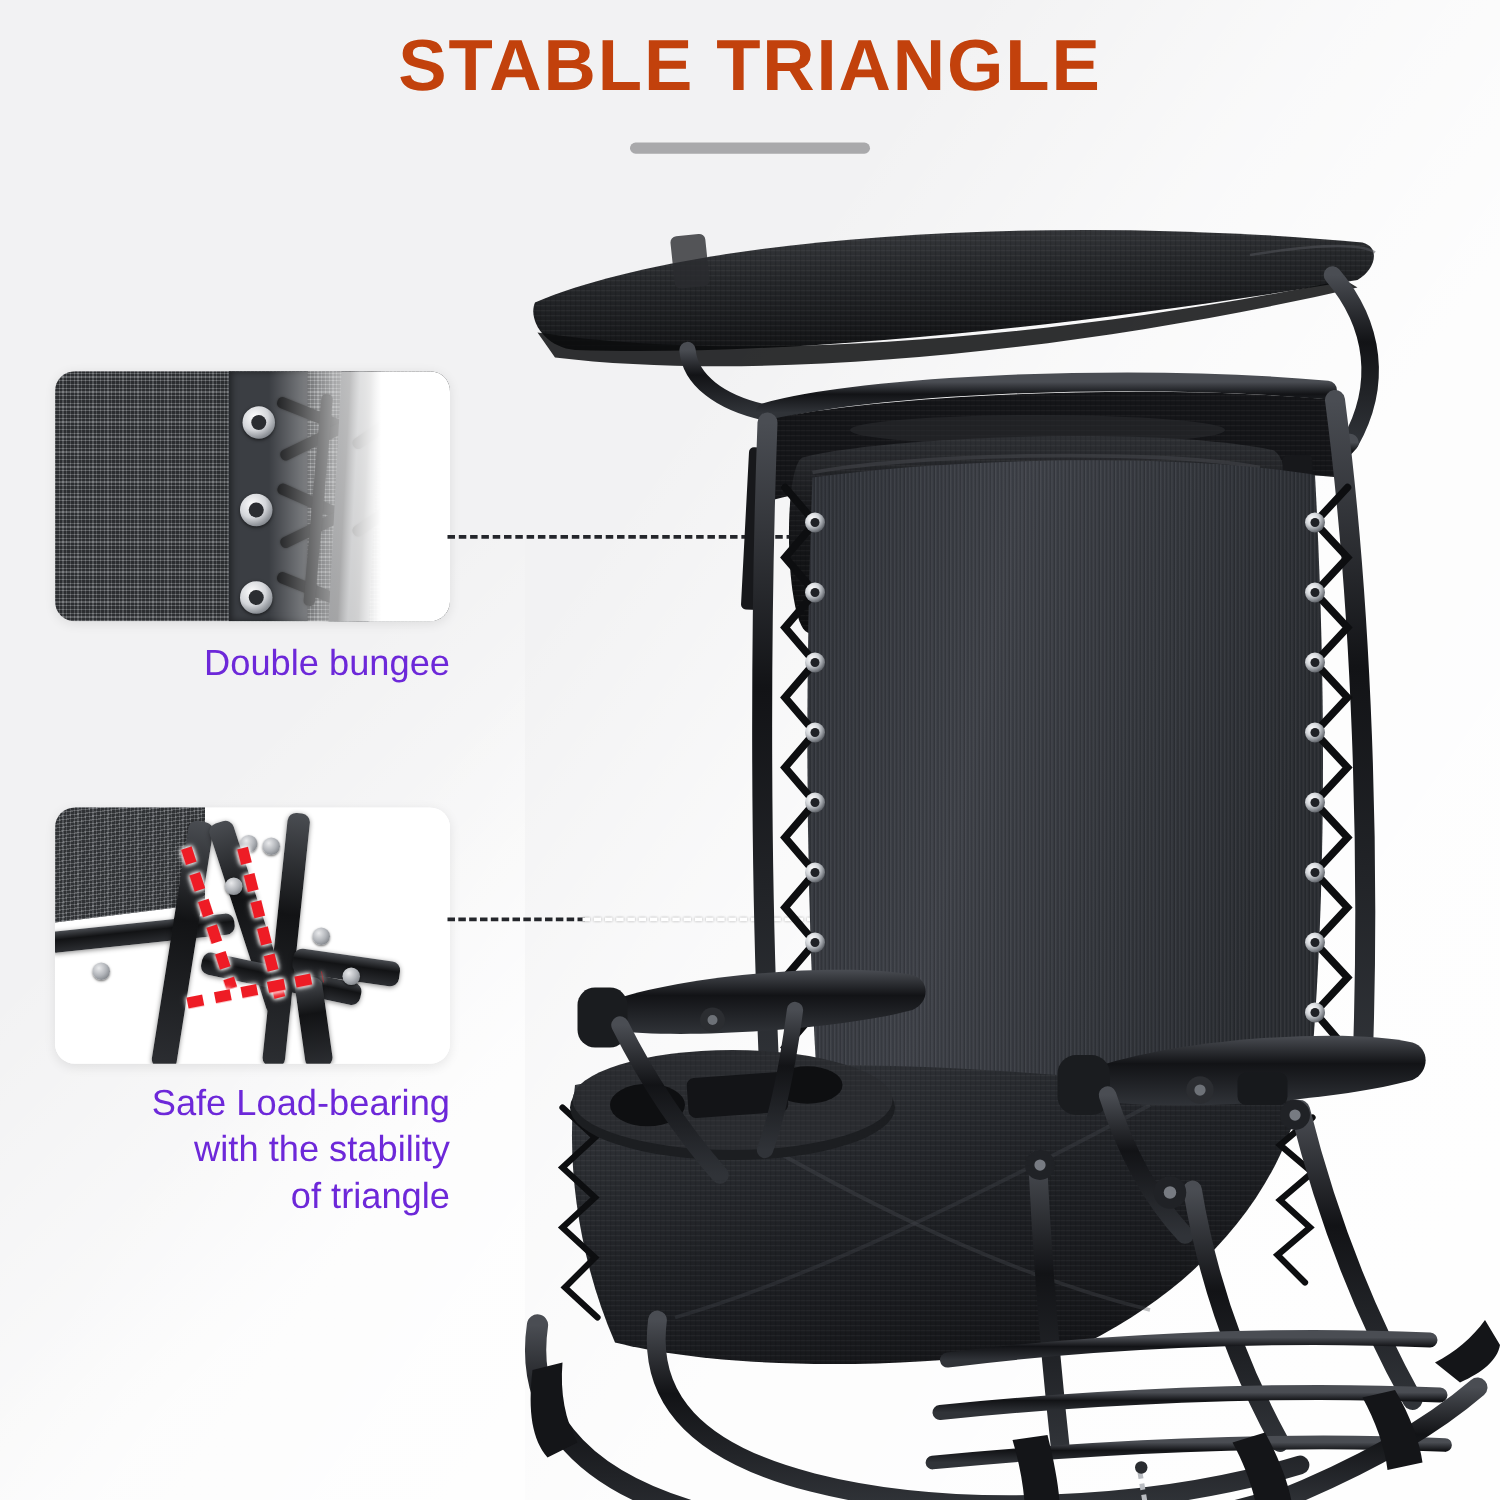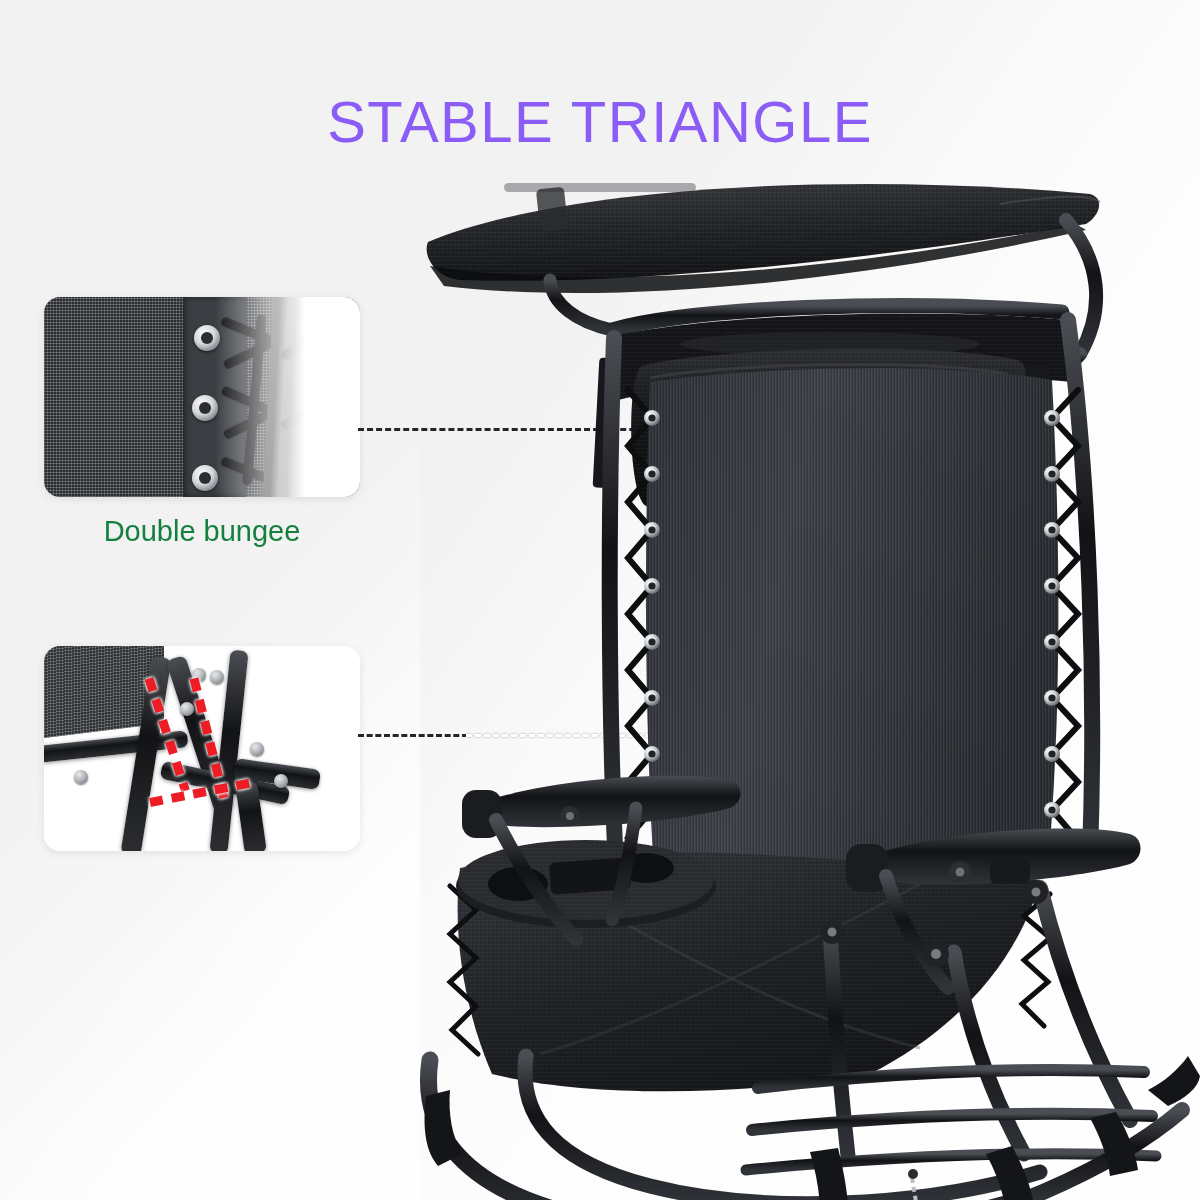--- a/index.html
+++ b/index.html
@@ -20,23 +20,23 @@
   }
   .bg-sheen2 {
     position:absolute; left:0; top:430px; width:420px; height:780px;
     background:linear-gradient(135deg, rgba(255,255,255,0) 30%, rgba(255,255,255,.75) 70%);
     pointer-events:none;
   }
 
   
   .header { position:absolute; top:0; left:0; width:1200px; text-align:center; }
   .title {
-    margin-top:93px;
-    font-size:58px; font-weight:normal; letter-spacing:1.5px;
-    color:#8b5cf6; line-height:1;
+    margin-top:24px;
+    font-size:58px; font-weight:bold; letter-spacing:1.5px;
+    color:#c2410c; line-height:1;
   }
   .divider {
     margin:32px auto 0; width:192px; height:9px;
     border-radius:5px; background:#a9a9ab;
   }
 
   
   .callout { position:absolute; width:316px; }
   #callout-1 { left:44px; top:297px; }
   #callout-2 { left:44px; top:646px; }
@@ -44,22 +44,22 @@
   .card {
     width:316px; height:200px;
     border-radius:16px; overflow:hidden;
     background:#fff;
     box-shadow:0 2px 9px rgba(0,0,0,.09);
     position:relative;
   }
   #callout-2 .card { height:205px; }
 
   .caption {
-    margin-top:16px; text-align:center;
-    font-size:29px; line-height:1.28; color:#15803d; font-weight:400;
+    margin-top:16px; text-align:right;
+    font-size:29px; line-height:1.28; color:#6d28d9; font-weight:400;
   }
   #callout-2 .caption { margin-top:14px; }
 
   
   .mesh {
     position:absolute; inset:0;
     background-color:#4a4d52;
     background-image:
       repeating-linear-gradient(0deg, rgba(255,255,255,.16) 0 1px, rgba(0,0,0,.22) 1px 3px),
       repeating-linear-gradient(90deg, rgba(255,255,255,.14) 0 1px, rgba(0,0,0,.25) 1px 3px);
@@ -204,20 +204,25 @@
     <div class="bolt" style="left:148px; top:22px;"></div>
     <div class="bolt" style="left:166px; top:24px;"></div>
     <div class="bolt" style="left:136px; top:56px;"></div>
     <div class="bolt" style="left:206px; top:96px;"></div>
     <div class="bolt" style="left:230px; top:128px;"></div>
     <div class="bolt" style="left:30px;  top:124px;"></div>
 
     <div class="redline" style="left:105px; top:28px;  width:118px; transform:rotate(72deg); transform-origin:left center;"></div>
     <div class="redline" style="left:150px; top:28px;  width:128px; transform:rotate(76deg); transform-origin:left center;"></div>
     <div class="redline" style="left:106px; top:152px; width:110px; transform:rotate(-11deg); transform-origin:left center;"></div>
+  </div>
+  <div class="caption">
+    <div>Safe Load-bearing</div>
+    <div>with the stability</div>
+    <div>of triangle</div>
   </div>
 </div>
 
 <div class="conn">
   <div class="dash-dark" style="left:358px; top:428px; width:440px;"></div>
   <div class="enddot" style="left:789px; top:419px;"></div>
 </div>
 
 <div class="conn">
   <div class="dash-dark" style="left:358px; top:734px; width:110px;"></div>

